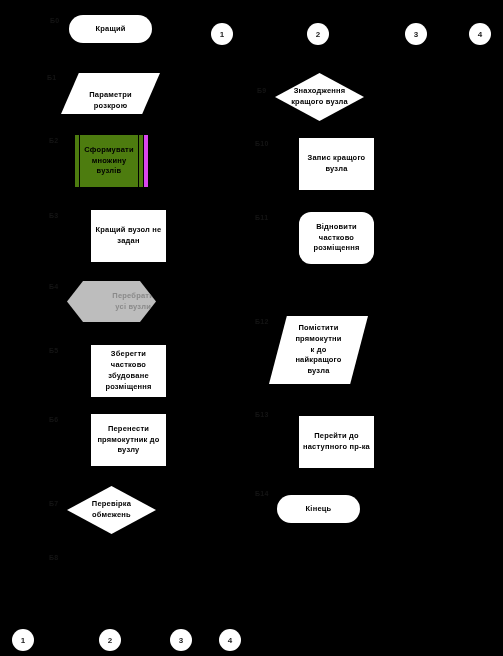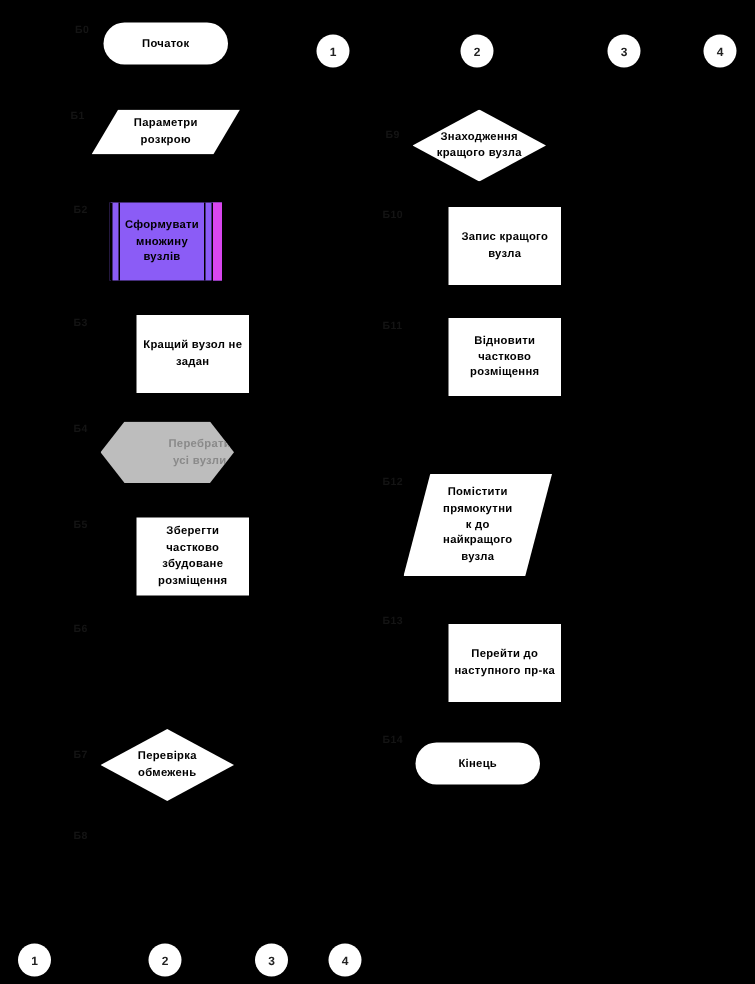--- a/index.html
+++ b/index.html
@@ -34,23 +34,23 @@
     background: #ffffff;
     border-radius: 999px;
   }
   
   .shape-process {
     background: #ffffff;
     margin-left: 18px;
   }
   
   .shape-predefined {
-    background: #8b5cf6;
+    background: #4d7c0f;
     border-left: 1px solid #000000;
-    border-right: 6px solid #d946ef;
+    border-right: 4px solid #d946ef;
     box-shadow: inset 5px 0 0 -4px #000000, inset -5px 0 0 -4px #000000;
   }
   .shape-predefined::before,
   .shape-predefined::after {
     content: "";
     position: absolute;
     top: 0;
     bottom: 0;
     width: 1px;
     background: #000000;
@@ -105,24 +105,24 @@
     white-space: nowrap;
   }
   .nlabel { white-space: pre-line; }
 </style>
 </head>
 <body>
 
 <div id="canvas">
     <div class="blk-label" style="left: 50px; top: 17px;">Б0</div>
     <div class="node shape-terminator" style="left: 69px; top: 15px; width: 83px; height: 28px;">
-      <span class="nlabel">Початок</span>
+      <span class="nlabel">Кращий</span>
     </div>
     <div class="blk-label" style="left: 47px; top: 74px;">Б1</div>
-    <div class="node shape-data" style="left: 61px; top: 73px; width: 99px; height: 30px;">
+    <div class="node shape-data" style="left: 61px; top: 73px; width: 99px; height: 41px; align-items: flex-end;">
       <span class="nlabel">Параметри
 розкрою</span>
     </div>
     <div class="blk-label" style="left: 49px; top: 137px;">Б2</div>
     <div class="node shape-predefined" style="left: 73px; top: 135px; width: 75px; height: 52px;">
       <span class="nlabel">Сформувати
 множину
 вузлів</span>
     </div>
     <div class="blk-label" style="left: 49px; top: 212px;">Б3</div>
@@ -135,38 +135,43 @@
       <span class="nlabel">Перебрати
 усі вузли</span>
     </div>
     <div class="blk-label" style="left: 49px; top: 347px;">Б5</div>
     <div class="node shape-process" style="left: 73px; top: 345px; width: 75px; height: 52px;">
       <span class="nlabel">Зберегти частково
 збудоване
 розміщення</span>
     </div>
     <div class="blk-label" style="left: 49px; top: 416px;">Б6</div>
+    <div class="node shape-process" style="left: 73px; top: 414px; width: 75px; height: 52px;">
+      <span class="nlabel">Перенести
+прямокутник до
+вузлу</span>
+    </div>
     <div class="blk-label" style="left: 49px; top: 500px;">Б7</div>
     <div class="node shape-decision" style="left: 67px; top: 486px; width: 89px; height: 48px;">
       <span class="nlabel">Перевірка
 обмежень</span>
     </div>
     <div class="blk-label" style="left: 49px; top: 554px;">Б8</div>
     <div class="blk-label" style="left: 257px; top: 87px;">Б9</div>
     <div class="node shape-decision" style="left: 275px; top: 73px; width: 89px; height: 48px;">
       <span class="nlabel">Знаходження
 кращого вузла</span>
     </div>
     <div class="blk-label" style="left: 255px; top: 140px;">Б10</div>
     <div class="node shape-process" style="left: 281px; top: 138px; width: 75px; height: 52px;">
       <span class="nlabel">Запис кращого
 вузла</span>
     </div>
     <div class="blk-label" style="left: 255px; top: 214px;">Б11</div>
-    <div class="node shape-process" style="left: 281px; top: 212px; width: 75px; height: 52px;">
+    <div class="node shape-process" style="left: 281px; top: 212px; width: 75px; height: 52px; border-radius: 12px;">
       <span class="nlabel">Відновити частково
 розміщення</span>
     </div>
     <div class="blk-label" style="left: 255px; top: 318px;">Б12</div>
     <div class="node shape-data" style="left: 269px; top: 316px; width: 99px; height: 68px;">
       <span class="nlabel">Помістити
 прямокутни
 к до
 найкращого
 вузла</span>

